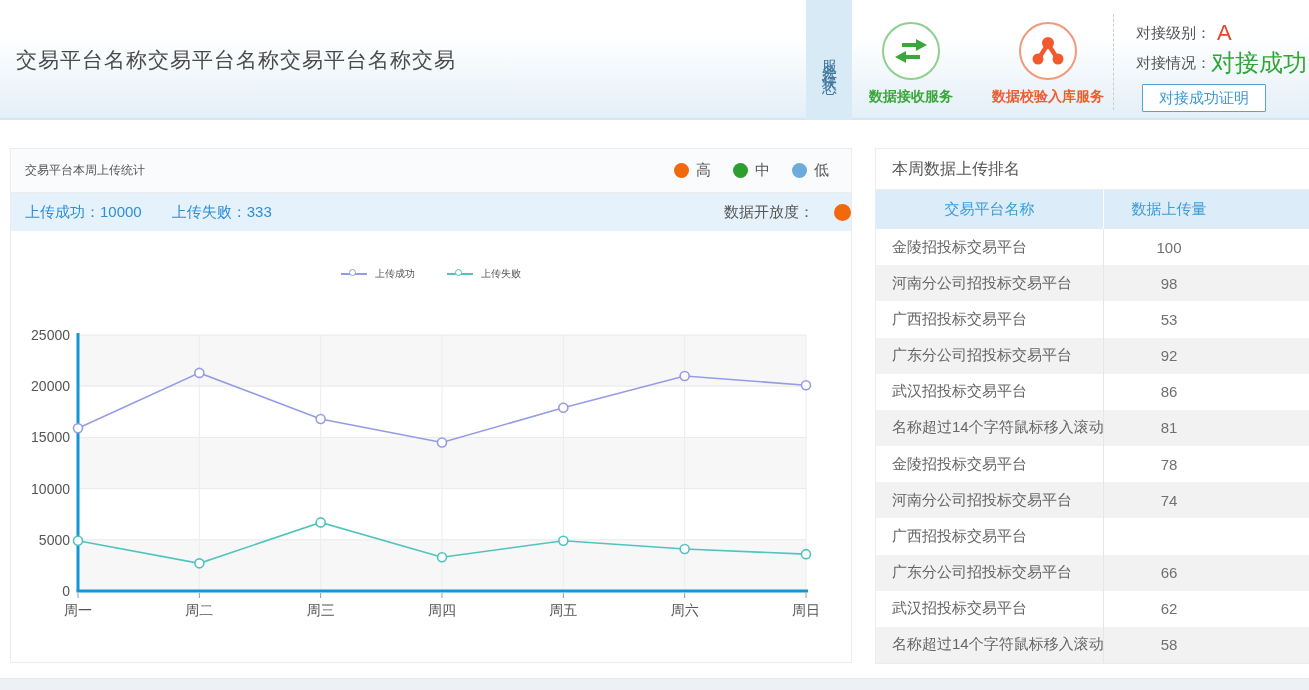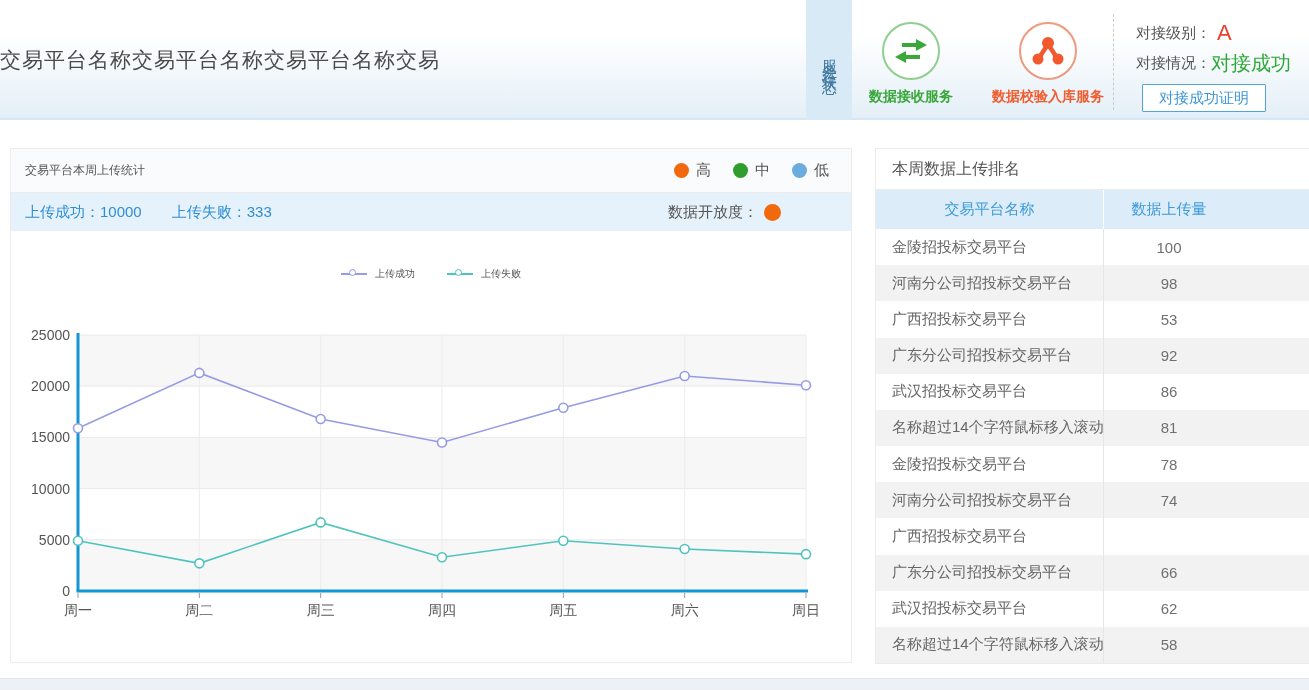--- a/index.html
+++ b/index.html
@@ -3,58 +3,58 @@
 <meta charset="utf-8">
 <style>
   * { margin:0; padding:0; box-sizing:border-box; }
   body { background:#fff; }
   .page { position:relative; width:1309px; height:690px; background:#fff;
           font-family:"Liberation Sans","DejaVu Sans",sans-serif; overflow:hidden; }
 
   
   .header { position:absolute; left:0; top:0; width:1309px; height:120px;
             background:linear-gradient(#ffffff 30%, #e3eff7); border-bottom:2px solid #d6e6f2; }
-  .page-title { position:absolute; left:0; top:46px; font-size:21px; color:#4a4a4a; letter-spacing:1px; }
+  .page-title { position:absolute; left:16px; top:46px; font-size:21px; color:#4a4a4a; letter-spacing:1px; }
   .vtab { position:absolute; left:806px; top:0; width:46px; height:120px; background:#d9eaf7;
           display:flex; align-items:center; justify-content:center; }
   .vtab span { writing-mode:vertical-rl; font-size:15px; letter-spacing:4px; color:#41799f; }
   .service { position:absolute; top:22px; text-align:center; }
   .service.green { left:856px; width:110px; }
   .service.orange { left:989px; width:118px; }
   .service-circle { width:58px; height:58px; border-radius:50%; background:#fff; margin:0 auto;
                     display:flex; align-items:center; justify-content:center; }
   .service.green .service-circle { border:2px solid #8fcf8f; }
   .service.orange .service-circle { border:2px solid #f0997f; }
   .service-label { margin-top:8px; font-size:14px; font-weight:bold; }
   .service.green .service-label { color:#3aa73a; }
   .service.orange .service-label { color:#f25b2c; }
   .dashed-divider { position:absolute; left:1113px; top:14px; height:96px; width:0;
                     border-left:1px dashed #ccc; }
   .link-info { position:absolute; left:1136px; top:18px; }
   .link-row { font-size:15px; color:#555; height:30px; display:flex; align-items:center; }
   .level-value { color:#e8432c; font-size:22px; margin-left:6px; }
-  .status-value { color:#2fa838; font-size:20px; }
+  .status-value { color:#2fa838; font-size:24px; }
   .cert-btn { position:absolute; left:1142px; top:84px; width:124px; height:28px;
               background:#fff; border:1px solid #55a4d9; border-radius:1px;
               color:#3d97d6; font-size:15px; cursor:pointer;
               font-family:"Liberation Sans","DejaVu Sans",sans-serif; }
 
   
   .left-panel { position:absolute; left:10px; top:148px; width:842px; height:515px;
                 background:#fff; border:1px solid #ececec; }
   .lp-header { position:relative; height:44px; background:#fafbfc; border-bottom:1px solid #ececec;
                display:flex; align-items:center; }
   .lp-title { margin-left:14px; font-size:12px; color:#555; }
   .lp-legend { margin-left:auto; margin-right:22px; display:flex; align-items:center; gap:22px; }
   .lp-legend-item { display:flex; align-items:center; gap:7px; font-size:15px; color:#555; }
   .dot { width:15px; height:15px; border-radius:50%; display:inline-block; }
   .lp-stats { height:38px; background:#e6f2fb; display:flex; align-items:center; font-size:15px; }
   .stat { color:#2e8ed5; margin-left:14px; }
   .stat + .stat { margin-left:30px; }
-  .openness { margin-left:auto; margin-right:70px; color:#555; display:flex; align-items:center; gap:6px; }
+  .openness { margin-left:auto; color:#555; display:flex; align-items:center; gap:20px; }
   .openness .dot { width:17px; height:17px; }
   .chart-legend { position:absolute; left:0; top:118px; width:100%; display:flex;
                   justify-content:center; gap:32px; }
   .cl-item { display:flex; align-items:center; gap:8px; font-size:10px; color:#555; cursor:pointer; }
   .lmark { position:relative; width:26px; height:2px; display:inline-block; }
   .lmark-dot { position:absolute; left:8px; top:-4px; width:7px; height:7px; border-radius:50%;
                border:1.6px solid; background:#fff; }
   #chart-svg { position:absolute; left:0; top:82px; }
   #chart-svg text { font-family:"Liberation Sans","DejaVu Sans",sans-serif; }
 

